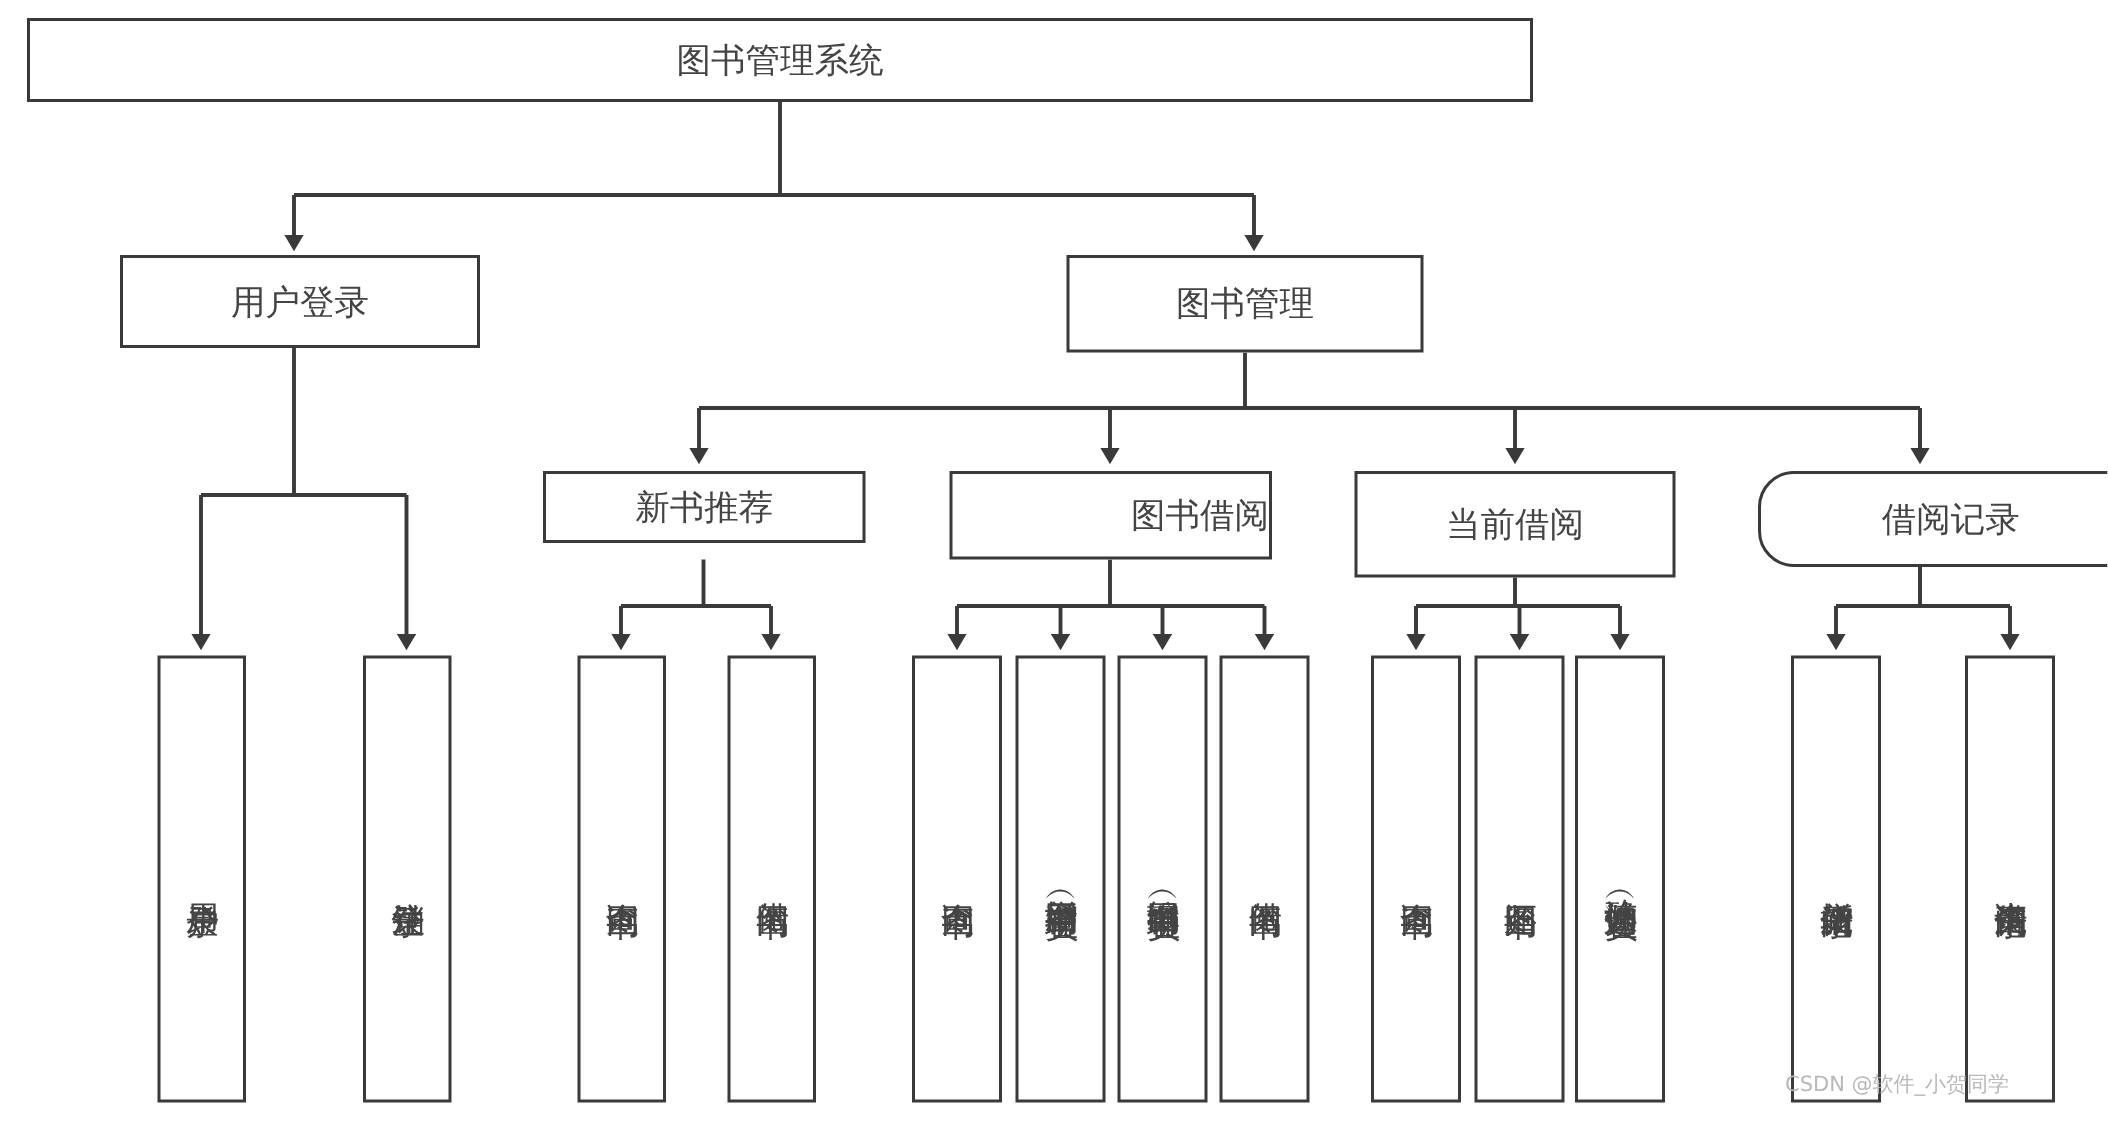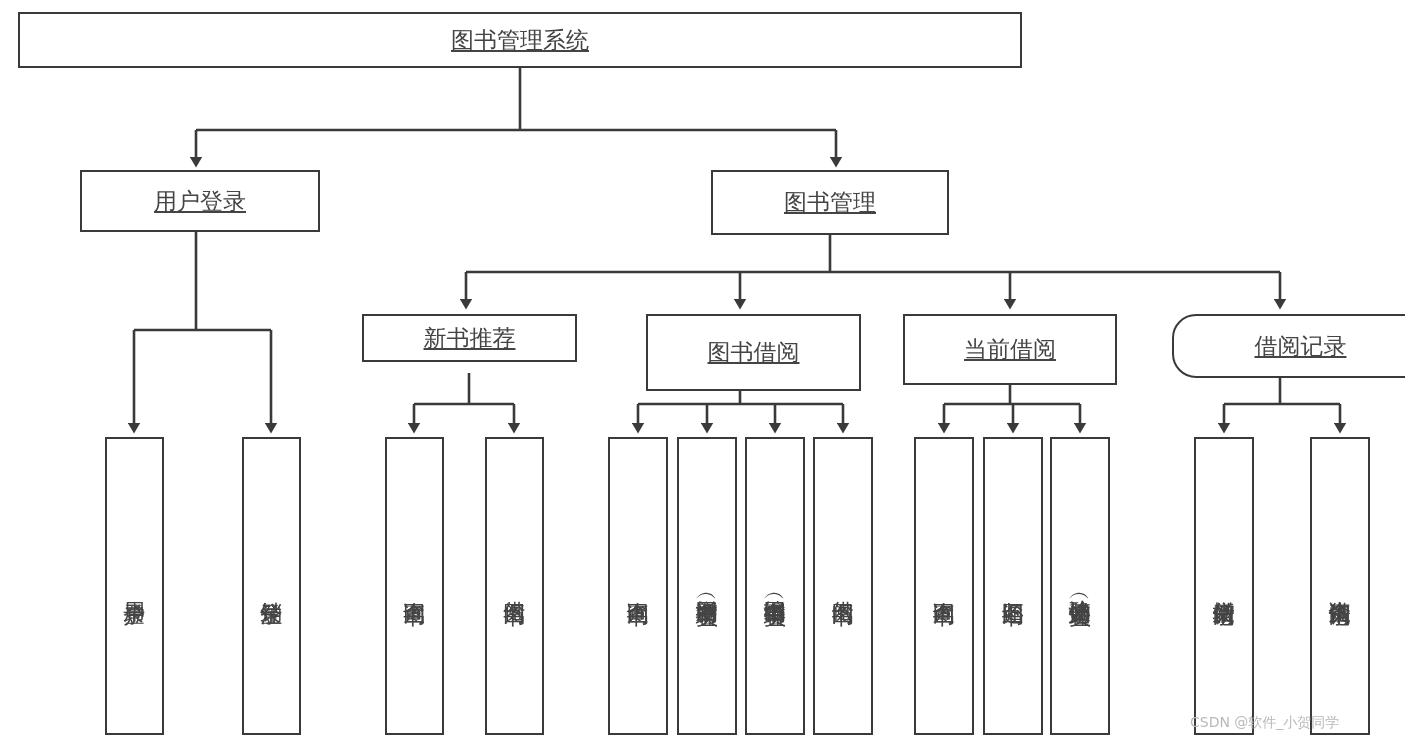--- a/index.html
+++ b/index.html
@@ -33,21 +33,20 @@
     background: #ffffff;
     display: flex;
     align-items: center;
     justify-content: center;
     color: #444444;
   }
   .node.h {
     
     font-size: 23px;
     letter-spacing: 0px;
-    text-decoration: underline;
   }
   .node.v {
     
     writing-mode: vertical-rl;
     text-orientation: upright;
     font-size: 22px;
     line-height: 1.06;
     letter-spacing: 1px;
     padding: 4px 0;
   }
@@ -129,21 +128,21 @@
   <div class="node h" style="left:80px; top:170px; width:240px; height:62px;">
     <span>用户登录</span>
   </div>
   <div class="node h" style="left:711px; top:170px; width:238px; height:65px;">
     <span>图书管理</span>
   </div>
 
   <div class="node h" style="left:362px; top:314px; width:215px; height:48px;">
     <span>新书推荐</span>
   </div>
-  <div class="node h" style="left:646px; top:314px; width:215px; height:77px;">
+  <div class="node h" style="left:633px; top:314px; width:215px; height:59px;justify-content:flex-end;">
     <span>图书借阅</span>
   </div>
   <div class="node h" style="left:903px; top:314px; width:214px; height:71px;">
     <span>当前借阅</span>
   </div>
   <div class="node h" style="left:1172px; top:314px; width:257px; height:64px;border-radius:24px;">
     <span>借阅记录</span>
   </div>
 
   <div class="node v" style="left:105px; top:437px; width:59px; height:298px;">

